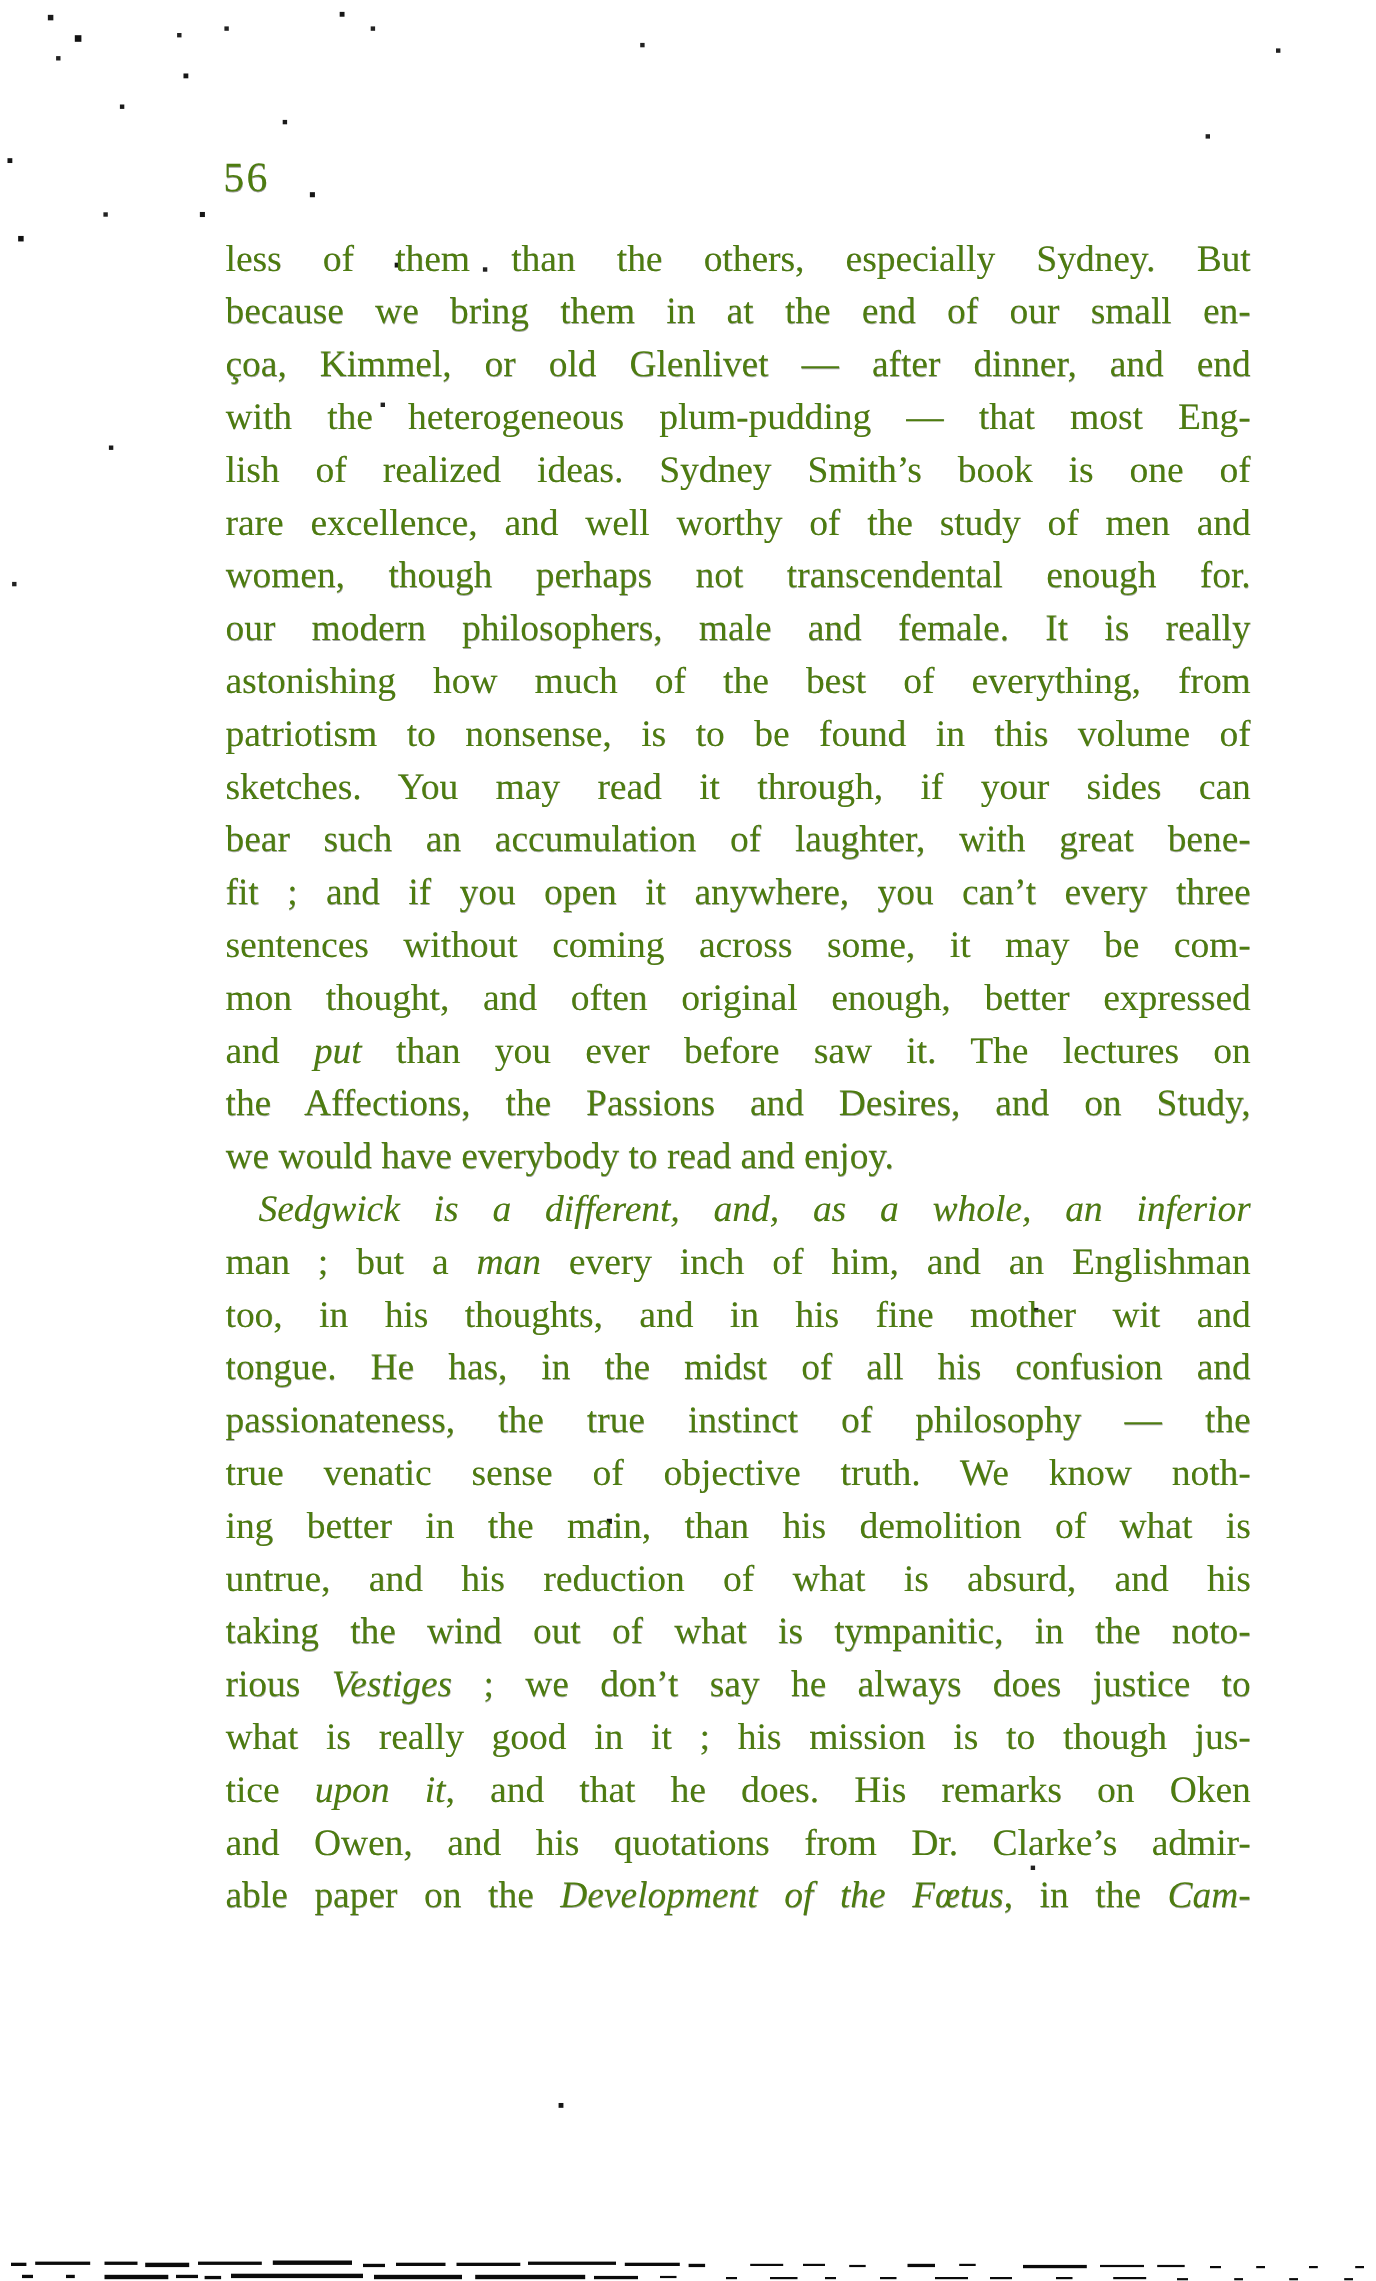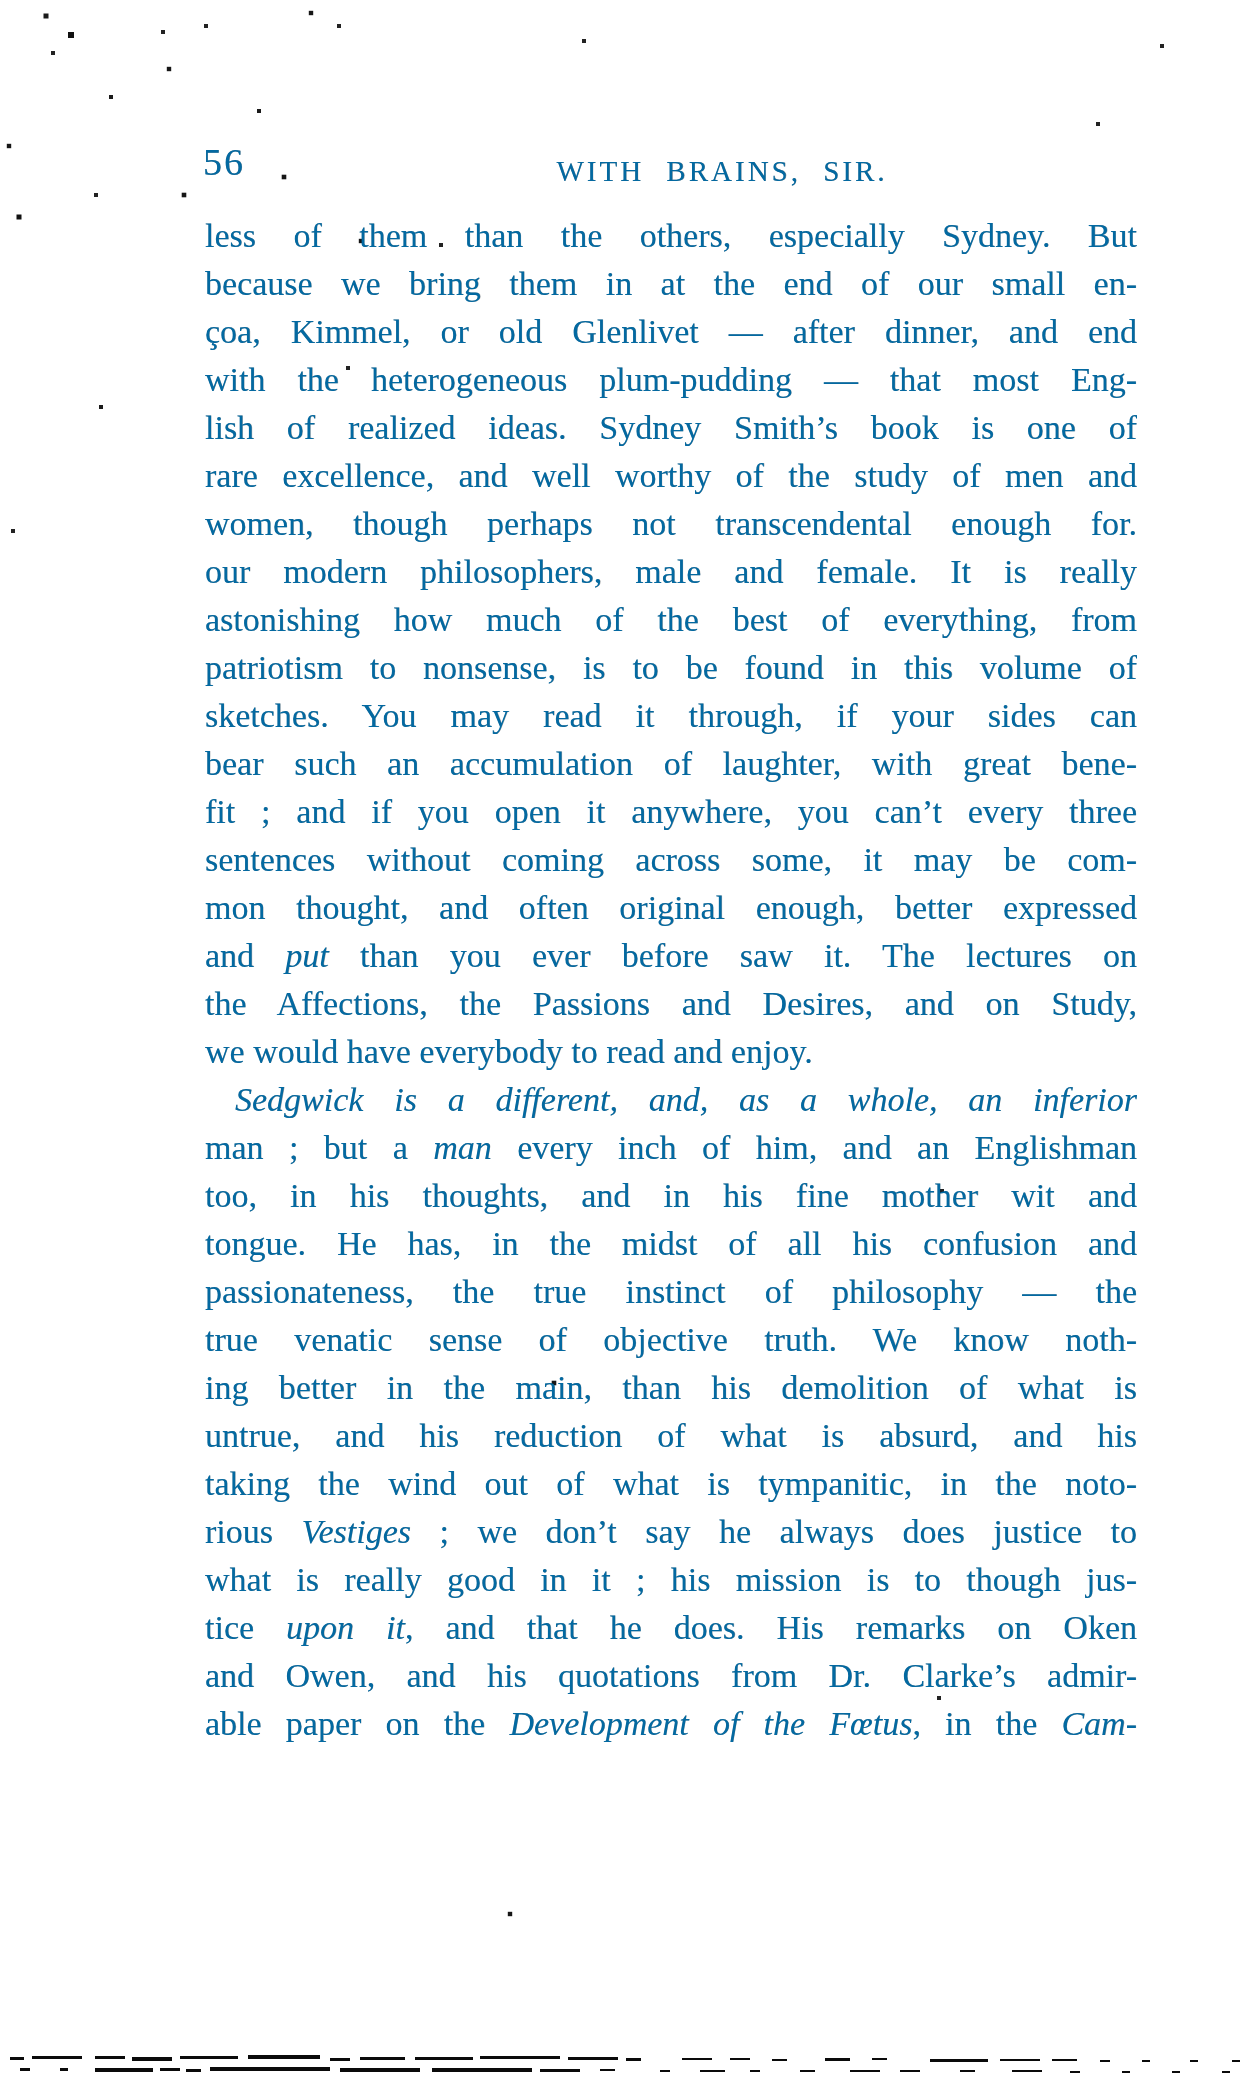--- a/index.html
+++ b/index.html
@@ -1,20 +1,20 @@
 <!DOCTYPE html>
 <html><head>
 <meta charset="utf-8">
 <style>
   html,body { margin:0; padding:0; background:#e8e8e8; }
   .page {
     position:relative; width:1251px; height:2074px; margin:0 auto;
     background:#ffffff; overflow:hidden;
     font-family:"Liberation Serif","DejaVu Serif",serif;
-    color:#0369a1;
+    color:#4d7c0f;
   }
   .pagenum {
     position:absolute; left:203px; top:142px;
     font-size:38px; line-height:40px; letter-spacing:2px;
     text-shadow:0.3px 0.3px 0 rgba(0,0,0,.4);
   }
   .runtitle {
     position:absolute; left:722px; top:154px; transform:translateX(-50%);
     font-size:29px; line-height:34px; letter-spacing:3px; word-spacing:12px;
     white-space:nowrap;
@@ -49,21 +49,20 @@
   .artifacts { position:absolute; left:0; top:0; }
   .artifacts i { position:absolute; background:#0a0a0a; display:block; }
 </style>
 </head>
 <body>
 
 <div class="page">
   <div class="speckles"></div>
 
   <div class="pagenum">56</div>
-  <div class="runtitle">WITH BRAINS, SIR.</div>
 
   <div class="bodytext">
       <div class="line"><span>less of them than the others, especially Sydney. But</span></div>
       <div class="line"><span>because we bring them in at the end of our small en-</span></div>
       <div class="line"><span>çoa, Kimmel, or old Glenlivet — after dinner, and end</span></div>
       <div class="line"><span>with the heterogeneous plum-pudding — that most Eng-</span></div>
       <div class="line"><span>lish of realized ideas. Sydney Smith’s book is one of</span></div>
       <div class="line"><span>rare excellence, and well worthy of the study of men and</span></div>
       <div class="line"><span>women, though perhaps not transcendental enough for.</span></div>
       <div class="line"><span>our modern philosophers, male and female. It is really</span></div>

